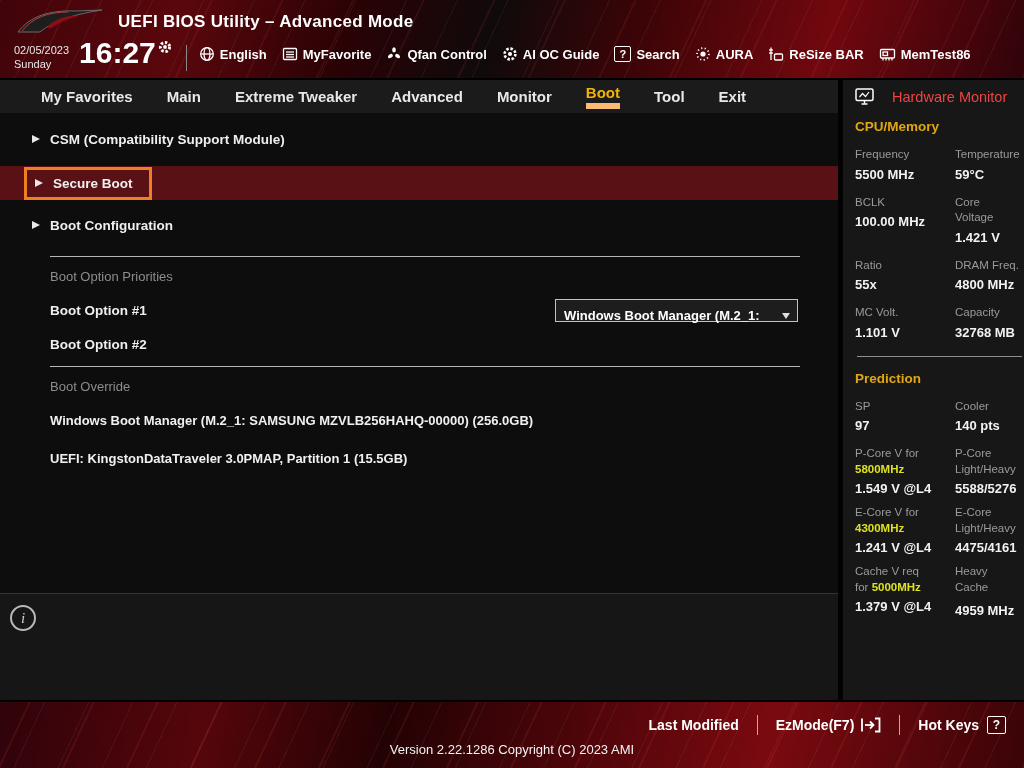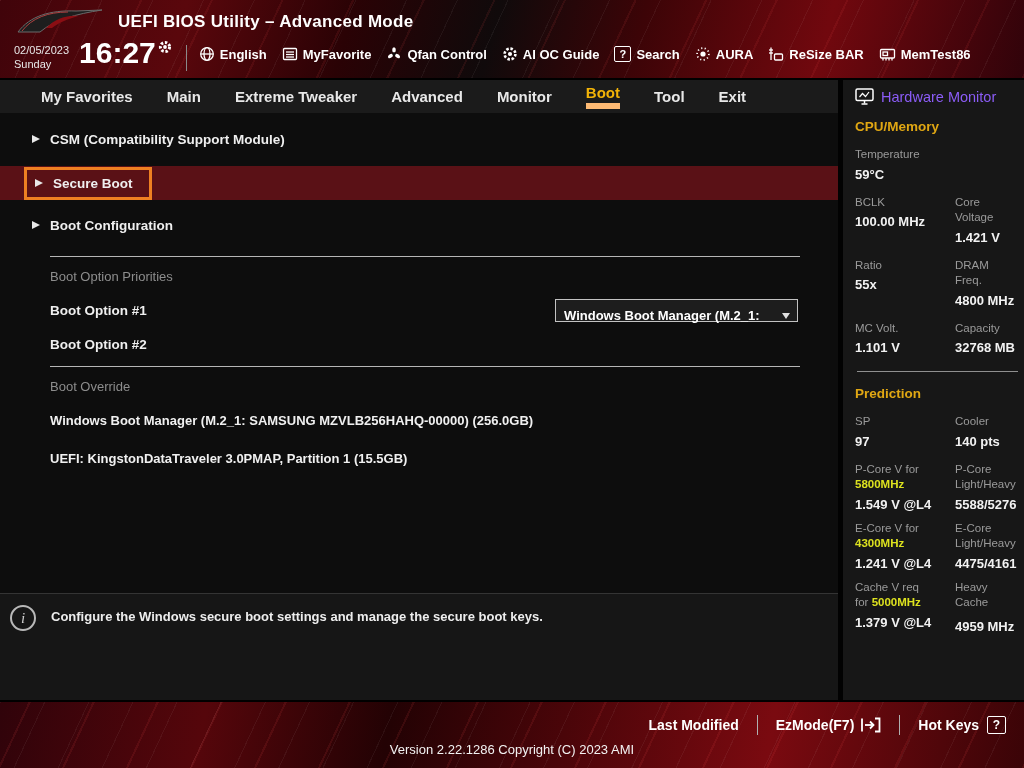--- a/index.html
+++ b/index.html
@@ -67,21 +67,21 @@
   .info-bar { flex:0 0 107px; background:#161616; border-top:1px solid #343434; display:flex;
     align-items:flex-start; padding:11px 0 0 10px; }
   .info-icon { width:26px; height:26px; border:2px solid #b8b8b8; border-radius:50%; color:#cfcfcf;
     display:flex; align-items:center; justify-content:center; font-size:15px; font-style:italic;
     font-family:"Liberation Serif", serif; flex:0 0 auto; }
   .help-text { margin:4px 0 0 15px; font-size:13px; font-weight:600; color:#ededed; }
 
   
   .sidebar { flex:1 1 auto; background:#171717; border-left:5px solid #020202; padding:8px 10px 0 12px; }
   .hm-header { display:flex; align-items:center; }
-  .hm-title { margin-left:7px; font-size:14.5px; color:#8b5cf6; }
+  .hm-title { margin-left:18px; font-size:14.5px; color:#ef4444; }
   .sb-section-title { margin-top:14px; font-size:13.5px; font-weight:bold; color:#e0a713; }
   .sb-row { display:grid; grid-template-columns:100px auto; margin-top:13px; }
   .sb-cell { padding-right:4px; }
   .sb-label { font-size:11.5px; color:#9a9a9a; line-height:1.35; }
   .sb-value { margin-top:4px; font-size:13px; font-weight:bold; color:#f2f2f2; }
   .hl-yellow { color:#dde21f; }
   .sb-hr { border:none; border-top:1px solid #8f8f8f; margin:16px 2px 0 2px; }
 
   
   .bottom-banner { height:68px; flex:0 0 68px; border-top:2px solid #000;
@@ -280,40 +280,43 @@
 
         <hr class="hrline">
 
         <div class="section-label">Boot Override</div>
         <div class="override-entry">Windows Boot Manager (M.2_1: SAMSUNG MZVLB256HAHQ-00000) (256.0GB)</div>
         <div class="override-entry" style="margin-top:23px;">UEFI: KingstonDataTraveler 3.0PMAP, Partition 1 (15.5GB)</div>
       </main>
 
       <div class="info-bar">
         <span class="info-icon">i</span>
-        <span class="help-text">Configure the Windows secure boot settings and manage the secure boot keys.</span>
       </div>
     </div>
 
     <aside class="sidebar">
       <div class="hm-header">
         <span>
           <svg width="19" height="17" viewBox="0 0 19 17" fill="none" stroke="#fff" stroke-width="1.5">
             <rect x="1" y="1" width="17" height="11.5" rx="1.5"></rect>
             <path d="M4.5 9 l3-3.5 3 3 3.5-4.5" stroke-width="1.2"></path>
             <line x1="6.5" y1="16" x2="12.5" y2="16"></line>
               <line x1="9.5" y1="12.5" x2="9.5" y2="15.5"></line>
           </svg>
         </span>
         <span class="hm-title">Hardware Monitor</span>
       </div>
 
       <div class="sb-section-title">CPU/Memory</div>
 
       <div class="sb-row">
+        <div class="sb-cell">
+          <div class="sb-label">Frequency</div>
+          <div class="sb-value">5500 MHz</div>
+        </div>
         <div class="sb-cell">
           <div class="sb-label">Temperature</div>
           <div class="sb-value">59°C</div>
         </div>
       </div>
       <div class="sb-row">
         <div class="sb-cell">
           <div class="sb-label">BCLK</div>
           <div class="sb-value">100.00 MHz</div>
         </div>

